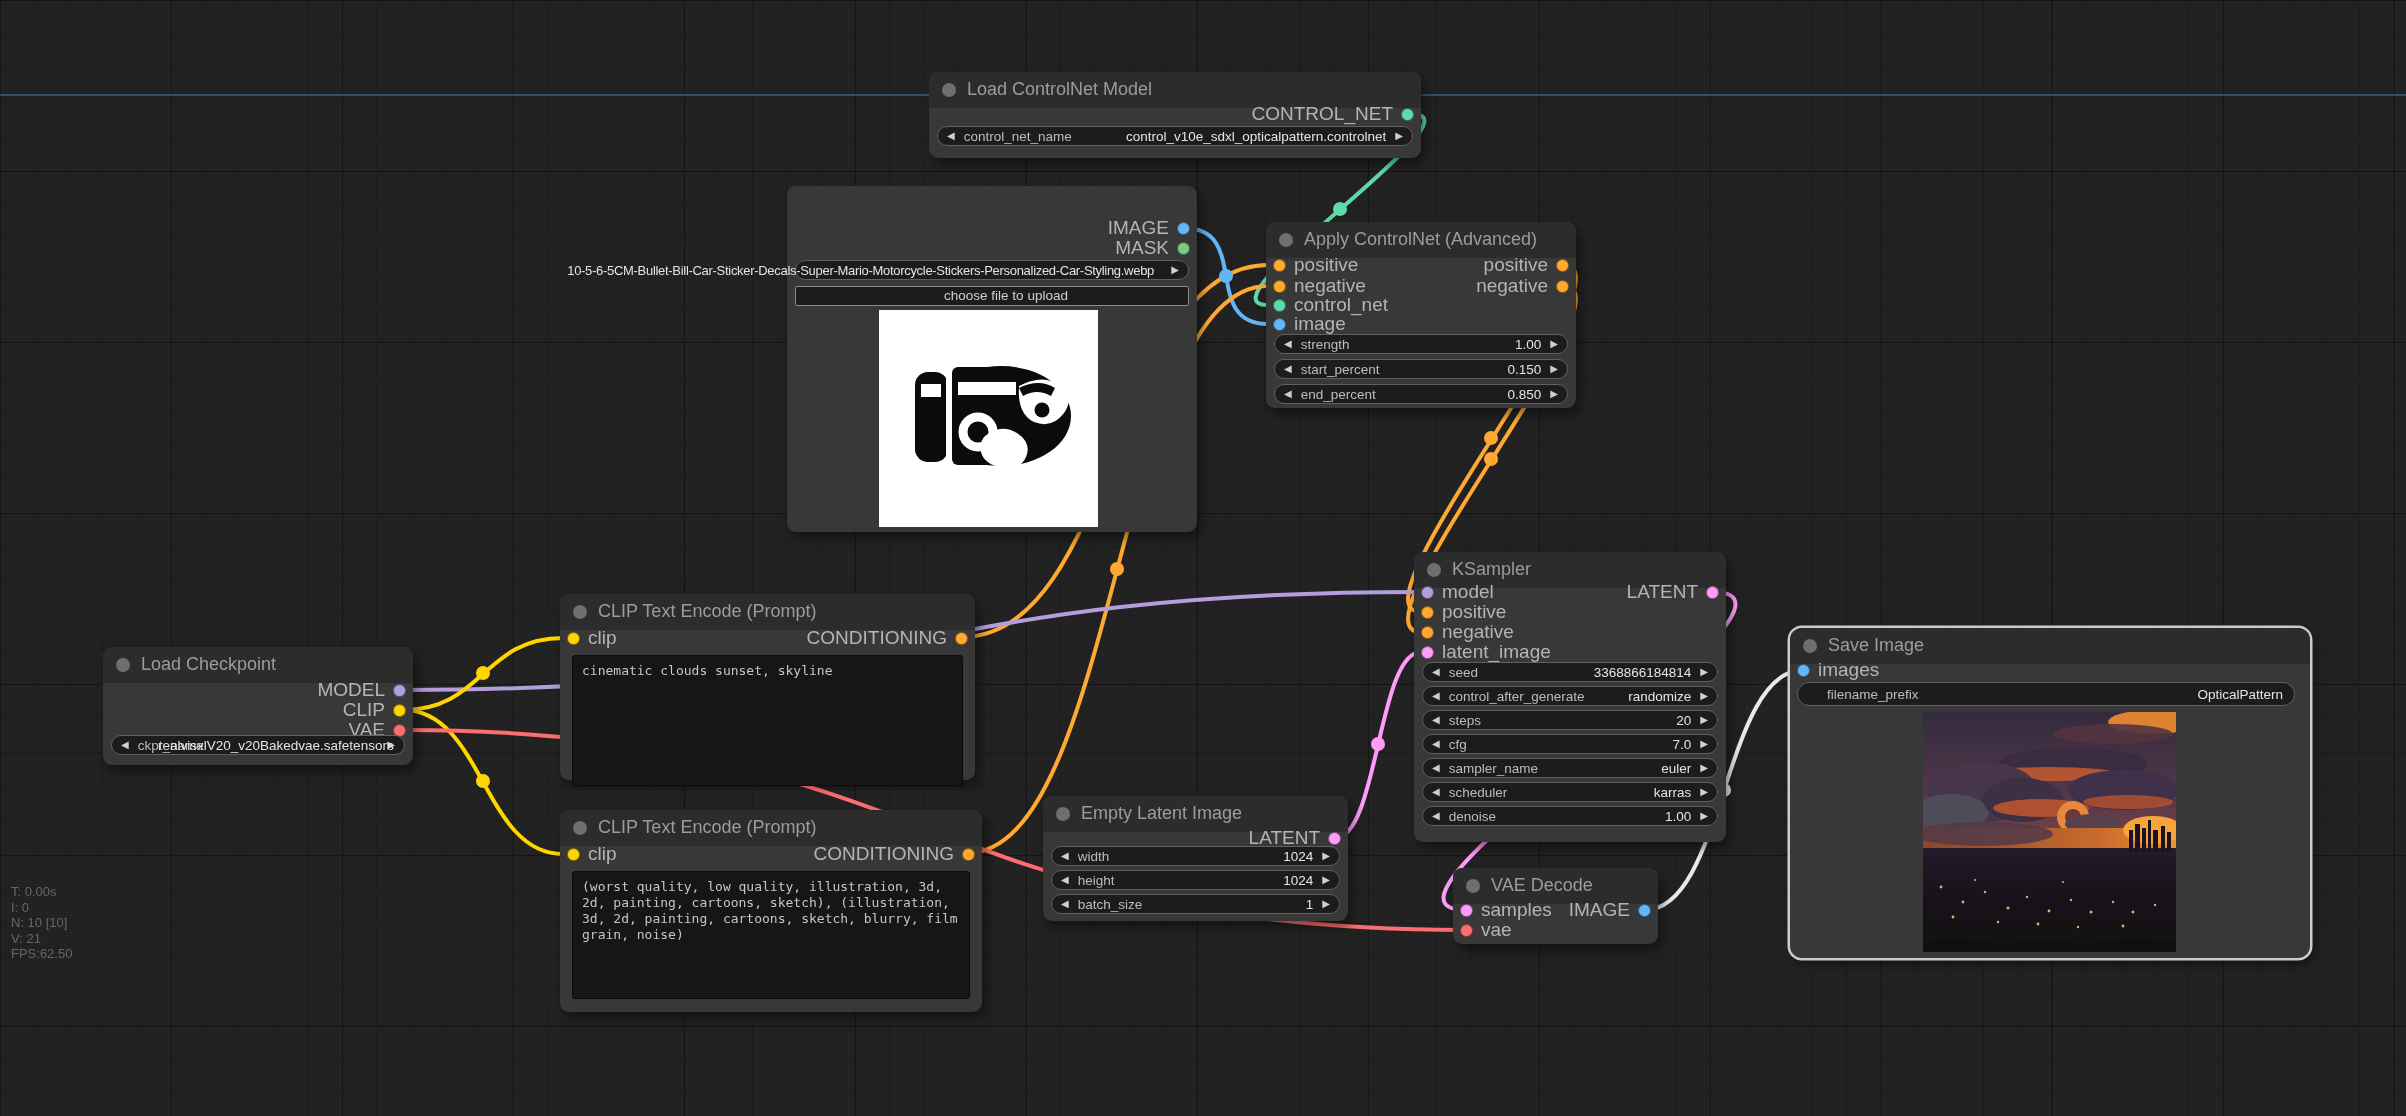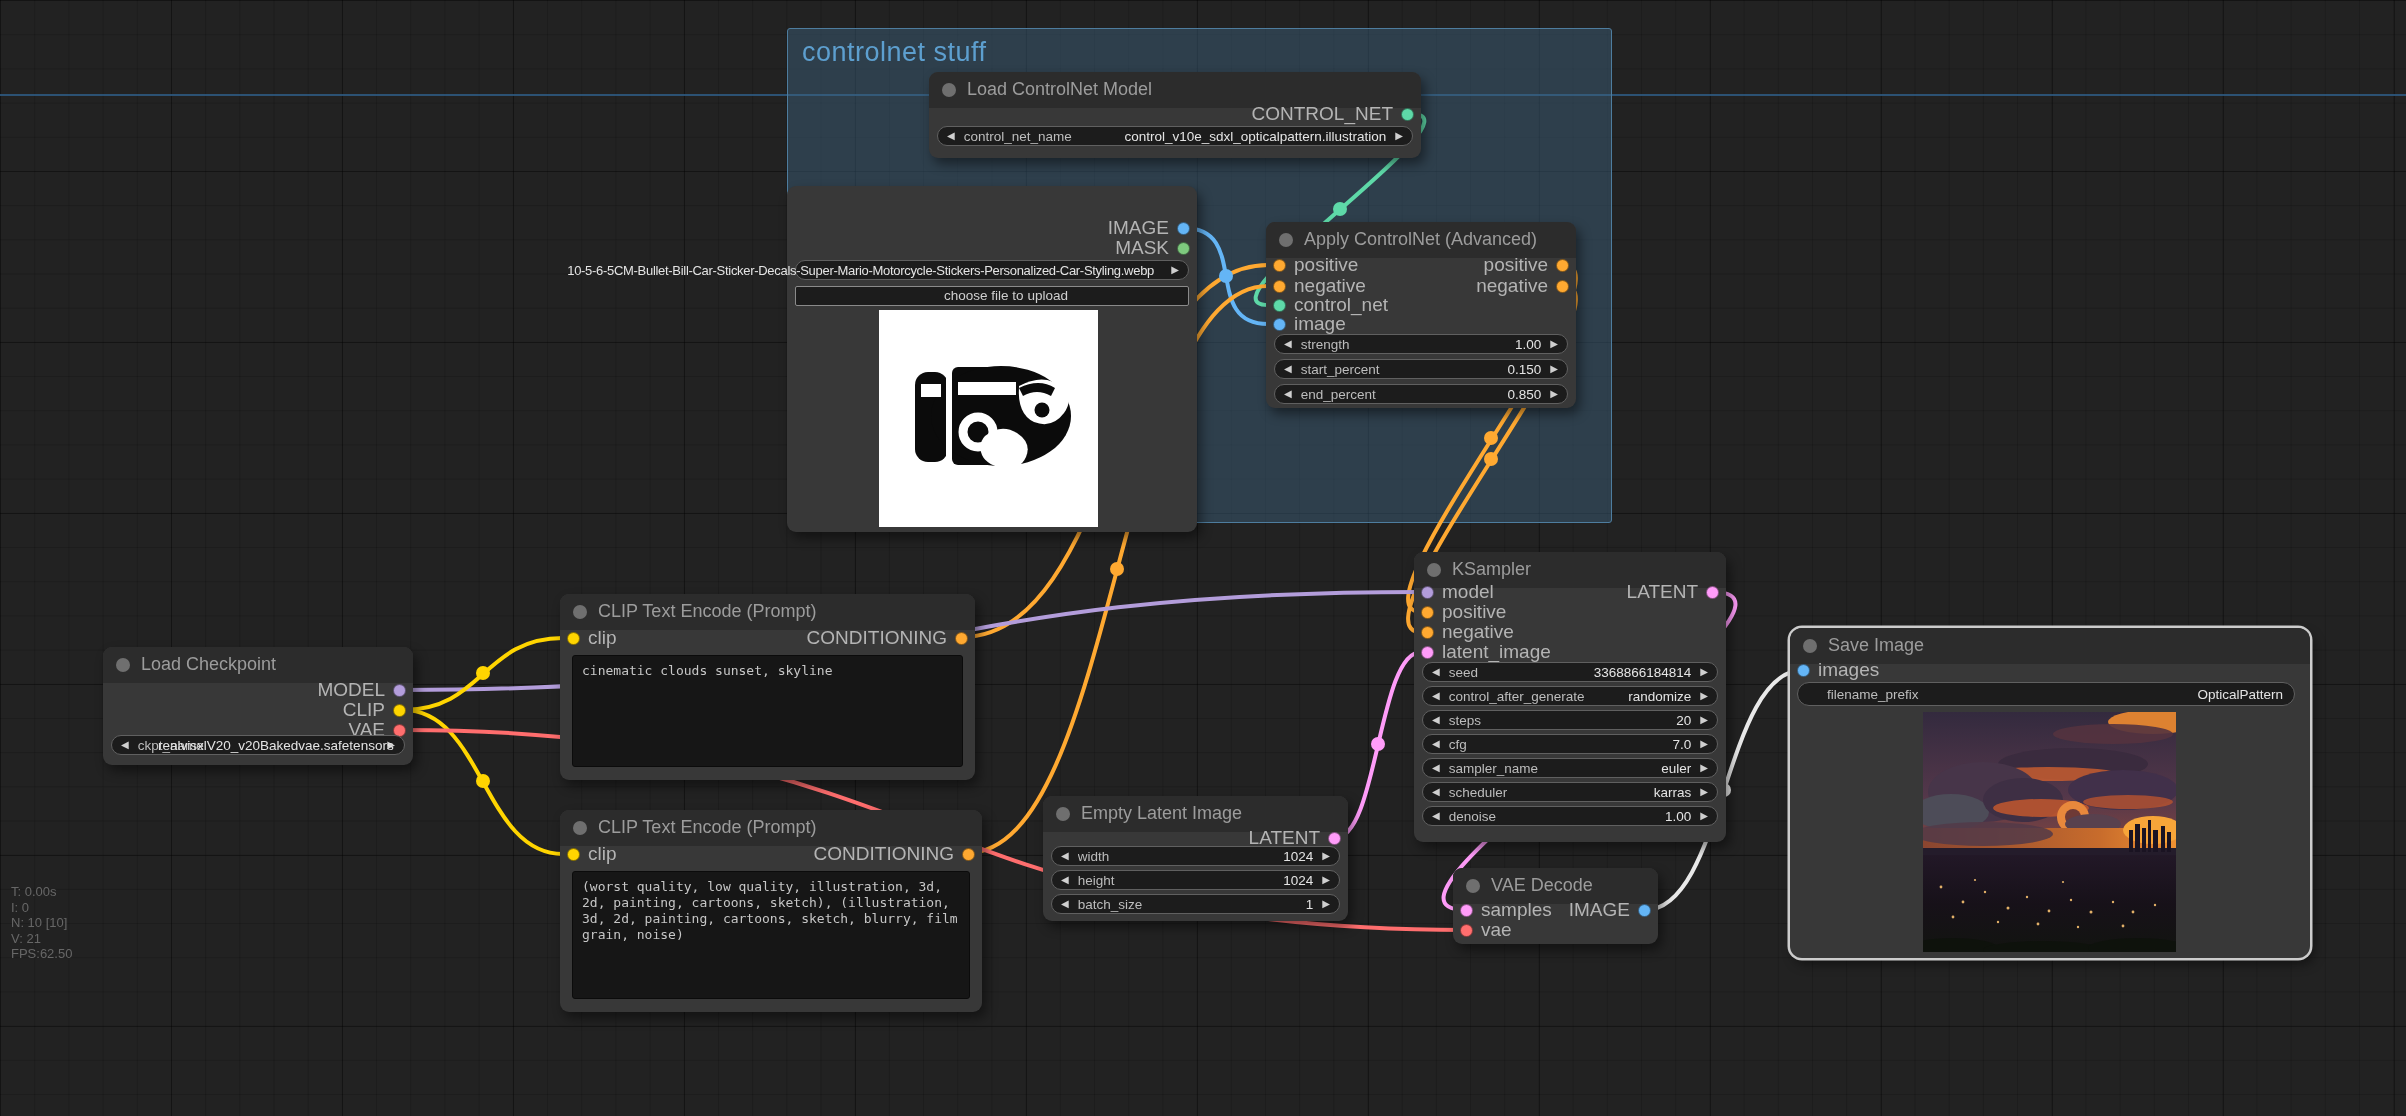--- a/index.html
+++ b/index.html
@@ -50,23 +50,20 @@
   .overflow-name{position:absolute;white-space:nowrap;font-size:13px;letter-spacing:-.3px;color:#e4e4e4;z-index:5;margin-left:48px;}
   #stats{position:absolute;left:11px;top:884px;z-index:4;color:#676767;font-size:13px;line-height:15.5px;}
 </style>
 </head>
 <body>
 
 <div id="canvas">
 
   <div class="guide-line"></div>
 
-  <div class="group" style="left:787px;top:28px;width:825px;height:495px">
-    <div class="gtitle">controlnet stuff</div>
-  </div>
 
   <svg id="links" width="2406" height="1116">
     <path d="M1412,114 C1487,114 1193,305 1268,305" stroke="#5ED9A8"></path>
     <path d="M1184,228 C1251,228 1201,324 1268,324" stroke="#64B5F6"></path>
     <path d="M962,637 C1115,637 1115,265 1268,265" stroke="#FFA931"></path>
     <path d="M967,853 C1117,853 1117,286 1268,286" stroke="#FFA931"></path>
     <path d="M1563,265 C1640,265 1344,612 1421,612" stroke="#FFA931"></path>
     <path d="M1563,286 C1640,286 1344,632 1421,632" stroke="#FFA931"></path>
     <path d="M403,690 C912,690 911,592 1421,592" stroke="#B39DDB"></path>
     <path d="M403,710 C483,710 483,638 563,638" stroke="#FFD500"></path>
@@ -118,21 +115,21 @@
       <span class="ttext">CLIP Text Encode (Prompt)</span>
     </div>
     <div class="srow in" style="top:34px">
       <span class="sdot" style="background: rgb(255, 213, 0);"></span>
       <span>clip</span>
     </div>
     <div class="srow out" style="top:34px">
       <span class="sdot" style="background: rgb(255, 169, 49);"></span>
       <span>CONDITIONING</span>
     </div>
-    <textarea class="prompt" style="top: 61px; height: 112px;">cinematic clouds sunset, skyline</textarea>
+    <textarea class="prompt" style="top: 61px; height: 131px;">cinematic clouds sunset, skyline</textarea>
   </div>
 
   <div class="node" style="left:560px;top:810px;width:422px;height:202px">
     <div class="ntitle">
       <span class="tdot" style="background: rgb(111, 111, 111);"></span>
       <span class="ttext">CLIP Text Encode (Prompt)</span>
     </div>
     <div class="srow in" style="top:34px">
       <span class="sdot" style="background: rgb(255, 213, 0);"></span>
       <span>clip</span>
@@ -150,21 +147,21 @@
       <span class="ttext">Load ControlNet Model</span>
     </div>
     <div class="srow out" style="top:32px">
       <span class="sdot" style="background: rgb(94, 217, 168);"></span>
       <span>CONTROL_NET</span>
     </div>
     <div class="widget" style="top:54px">
       <span class="arr">◀</span>
       <span class="wlabel">control_net_name</span>
       <span class="sp"></span>
-      <span class="wvalue">control_v10e_sdxl_opticalpattern.illustration</span>
+      <span class="wvalue">control_v10e_sdxl_opticalpattern.controlnet</span>
       <span class="arr">▶</span>
     </div>
   </div>
 
   <div class="node" style="left:787px;top:186px;width:410px;height:346px">
     <div class="srow out" style="top:32px">
       <span class="sdot" style="background: rgb(100, 181, 246);"></span>
       <span>IMAGE</span>
     </div>
     <div class="srow out" style="top:52px">

